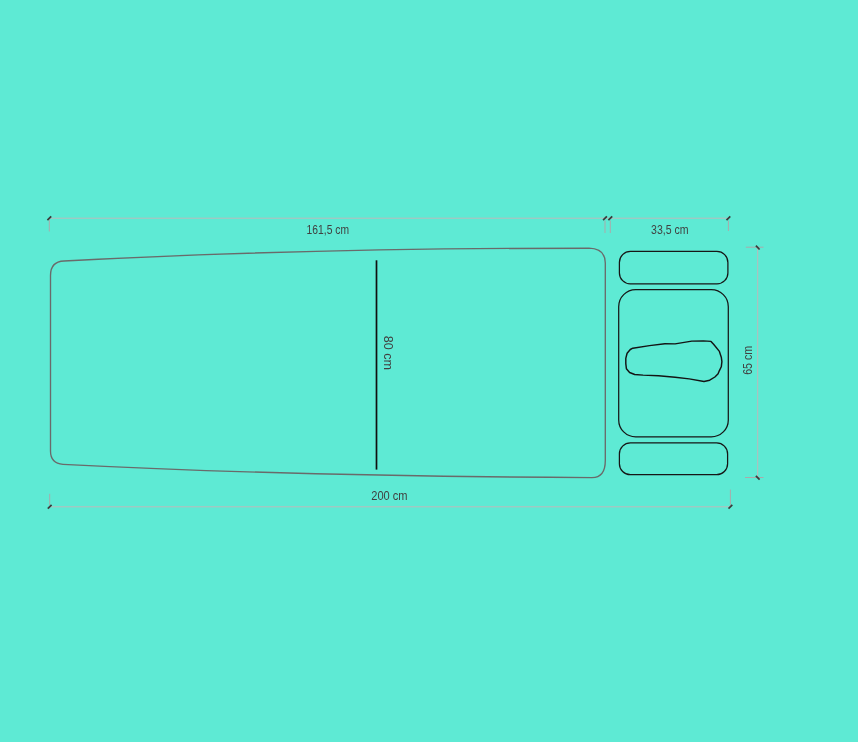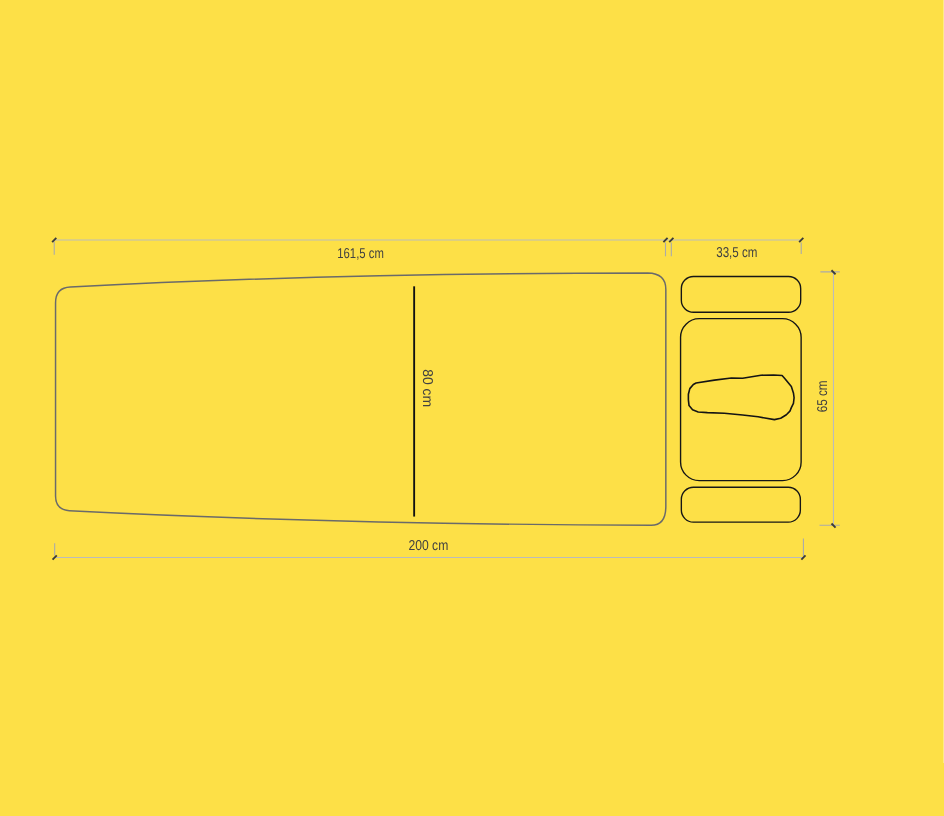--- a/index.html
+++ b/index.html
@@ -1,16 +1,16 @@
 <!DOCTYPE html>
 <html><head>
 <meta charset="utf-8">
 <style>
   html,body{margin:0;padding:0;background:#ffffff;}
-  .wrap{width:858px;height:742px;position:relative;background:#fde047;overflow:hidden;}
+  .wrap{width:858px;height:742px;position:relative;background:#5eead4;overflow:hidden;}
   text{font-family:"Liberation Sans",sans-serif;fill:#414141;font-size:13px;}
 </style>
 </head>
 <body>
 <div class="wrap">
 <svg width="858" height="742" viewBox="0 0 858 742" xmlns="http://www.w3.org/2000/svg">
 
 <path d="M 64,261 C 240,251.5 400,248.2 589,248.2 Q 605.3,248.6 605.3,263 L 605.3,460.5 Q 605.3,477.6 592,477.6 C 430,476.9 245,473.6 63,464.3 Q 50.5,463.4 50.5,451 L 50.5,275.5 Q 50.5,261.5 64,261 Z" fill="none" stroke="#6a6a6a" stroke-width="1.35"></path>
 
 <line x1="376.5" y1="260.3" x2="376.5" y2="469.6" stroke="#111111" stroke-width="1.7"></line>

